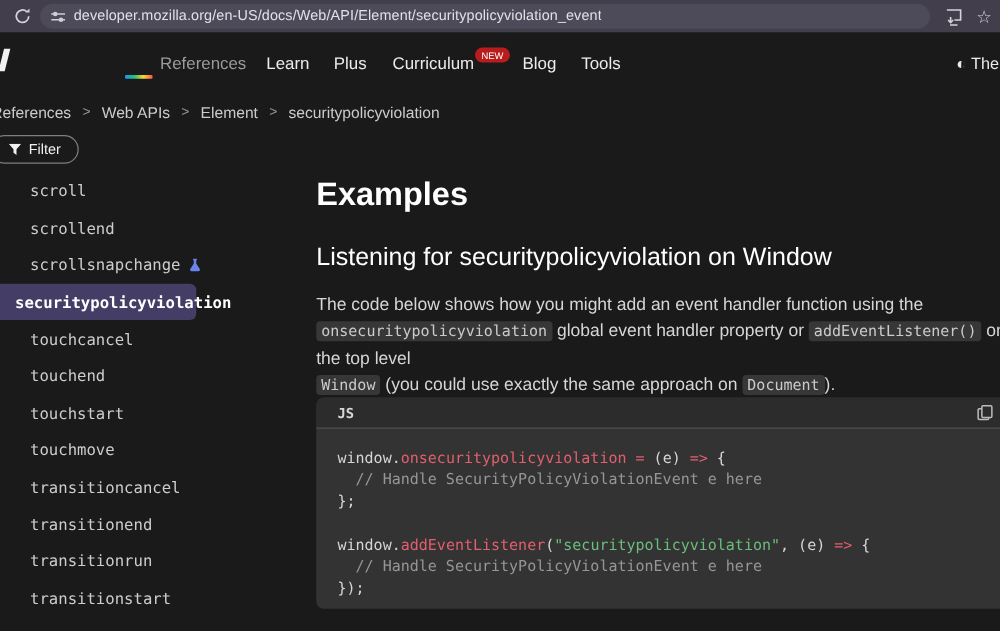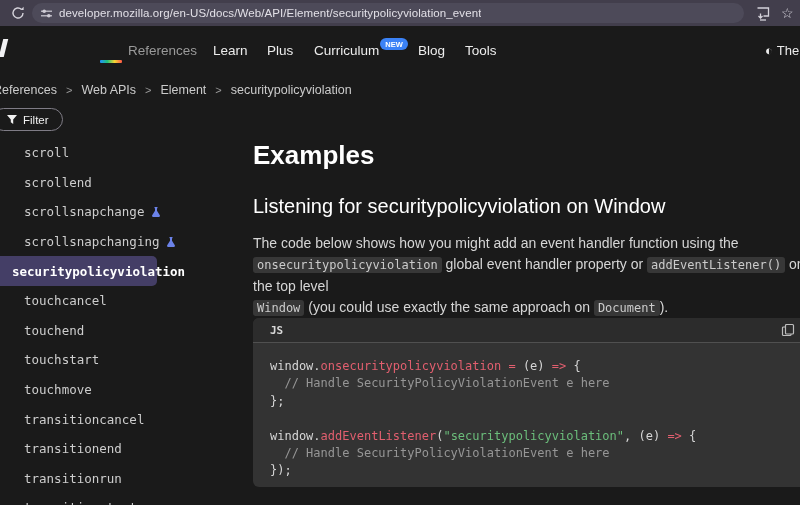--- a/index.html
+++ b/index.html
@@ -21,21 +21,21 @@
 
   
   .mdn-header{position:absolute;top:26px;left:0;width:800px;height:49px;background:#1a1a1a;}
   .logo{position:absolute;left:13px;top:14px;font-family:"DejaVu Serif","Liberation Serif",serif;
     font-weight:bold;font-size:15.5px;color:#fff;letter-spacing:.2px;white-space:nowrap;}
   .logo-slash{position:absolute;left:1px;top:13px;width:5px;height:18px;background:#f1f1f3;transform:skewX(-14deg);}
   .logo-underscore{position:absolute;left:100px;top:34px;width:22px;height:3px;border-radius:1px;
     background:linear-gradient(90deg,#2191ff,#20c07a,#f7d633,#ff5547);}
   .nav-item{position:absolute;top:17px;font-size:13.5px;color:#ececec;cursor:pointer;white-space:nowrap;}
   .nav-item.dim{color:#9a9a9a;}
-  .nav-badge{display:inline-block;background:#3b82f6;color:#fff;font-size:7.5px;font-weight:bold;
+  .nav-badge{display:inline-block;background:#b91c1c;color:#fff;font-size:7.5px;font-weight:normal;
     padding:1.5px 5px;border-radius:7px;vertical-align:top;transform:translateY(-5px);margin-left:1px;}
   .theme-toggle{position:absolute;left:765px;top:17px;font-size:13px;color:#ececec;white-space:nowrap;cursor:pointer;}
   .theme-glyph{margin-right:4px;}
 
   
   .breadcrumb{position:absolute;top:75px;left:-7px;height:30px;display:flex;align-items:center;
     font-size:12.5px;color:#cbcbcb;white-space:nowrap;}
   .crumb{cursor:pointer;}
   .crumb-sep{margin:0 9px;color:#9a9a9a;font-size:11px;}
 
@@ -145,28 +145,20 @@
       <span>scrollend</span>
     </div>
   <div class="sidebar-item">
     <span>scrollsnapchange</span>
     <span class="flask">
         <svg width="12" height="12" viewBox="0 0 12 12">
           <path d="M4.5 1h3v1l-.5.5v2.2l2.8 4.6c.5.8-.1 1.7-1 1.7H3.2c-.9 0-1.5-.9-1-1.7L5 4.7V2.5L4.5 2Z" fill="#6b82e8"></path>
         </svg>
       </span>
   </div>
-  <div class="sidebar-item">
-    <span>scrollsnapchanging</span>
-    <span class="flask">
-        <svg width="12" height="12" viewBox="0 0 12 12">
-          <path d="M4.5 1h3v1l-.5.5v2.2l2.8 4.6c.5.8-.1 1.7-1 1.7H3.2c-.9 0-1.5-.9-1-1.7L5 4.7V2.5L4.5 2Z" fill="#6b82e8"></path>
-        </svg>
-      </span>
-  </div>
   <div class="sidebar-item selected">
       <span>securitypolicyviolation</span>
     </div>
   <div class="sidebar-item">
       <span>touchcancel</span>
     </div>
   <div class="sidebar-item">
       <span>touchend</span>
     </div>
   <div class="sidebar-item">

